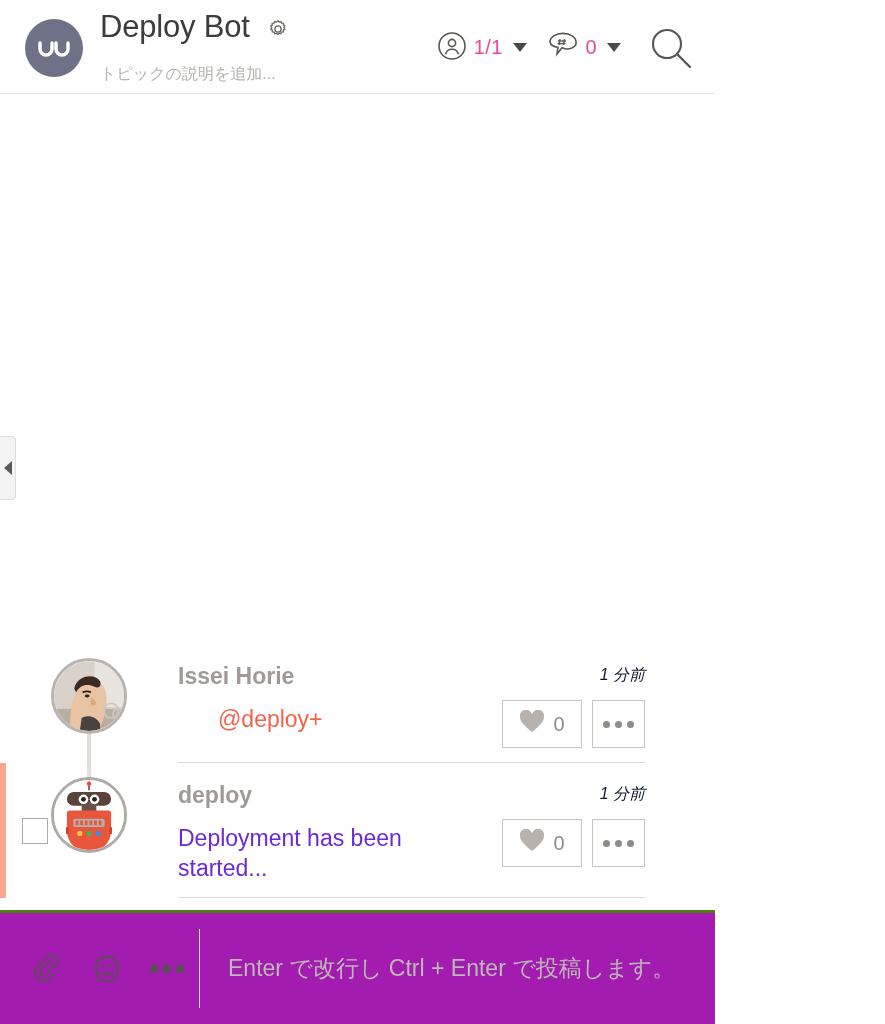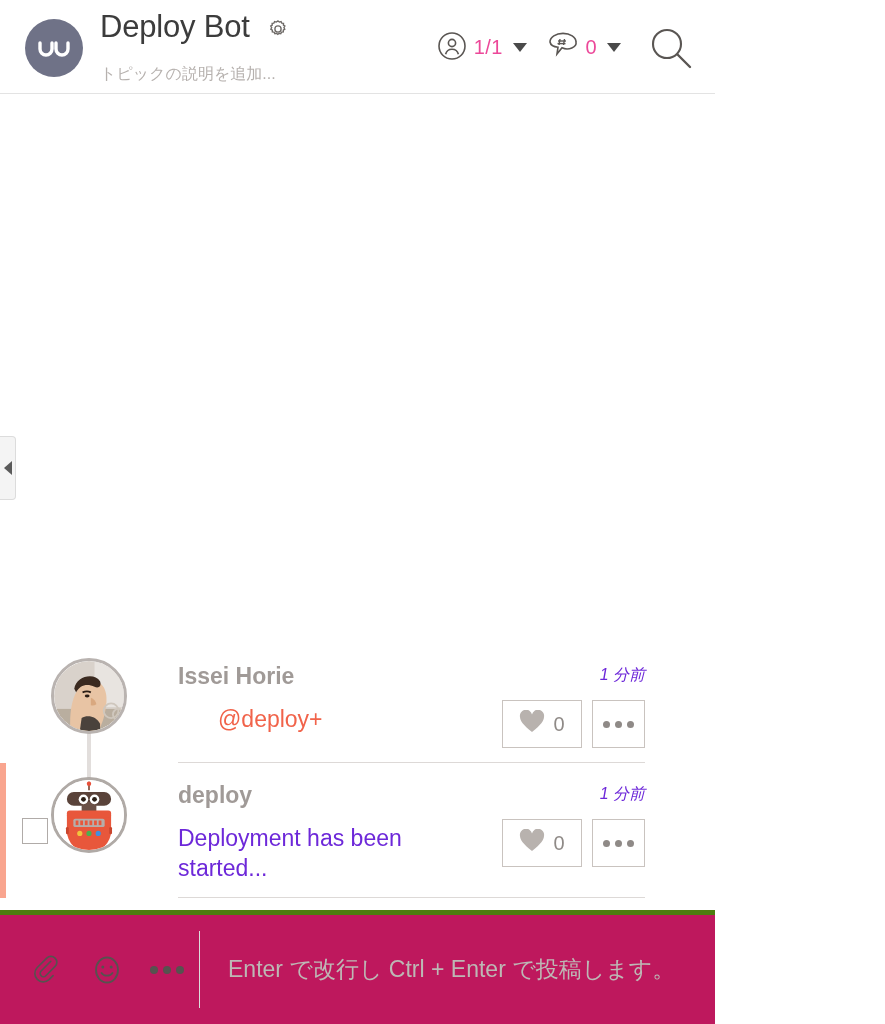--- a/index.html
+++ b/index.html
@@ -207,21 +207,21 @@
     justify-content: space-between;
   }
   .author {
     font-size: 23px;
     color: #a09a97;
     font-weight: 700;
     line-height: 28px;
   }
   .timestamp {
     font-size: 16px;
-    color: #6d28d9;
+    color: #0f172a;
     font-style: italic;
     line-height: 22px;
     white-space: nowrap;
     padding-top: 2px;
   }
   .msg-text-row {
     display: flex;
     align-items: flex-start;
     justify-content: space-between;
     margin-top: 10px;
@@ -266,24 +266,24 @@
     display: block;
     width: 7px; height: 7px;
     border-radius: 50%;
     background: #8f8a87;
   }
 
   
   .composer {
     flex: 0 0 114px;
     height: 114px;
-    border-top: 5px solid #4d7c0f;
+    border-top: 3px solid #4d7c0f;
     display: flex;
     align-items: stretch;
-    background: #be185d;
+    background: #a21caf;
   }
   .composer-tools {
     flex: 0 0 200px;
     display: flex;
     align-items: center;
     gap: 26px;
     padding-left: 30px;
     border-right: 1px solid #dcdcdc;
     margin: 16px 0;
   }

